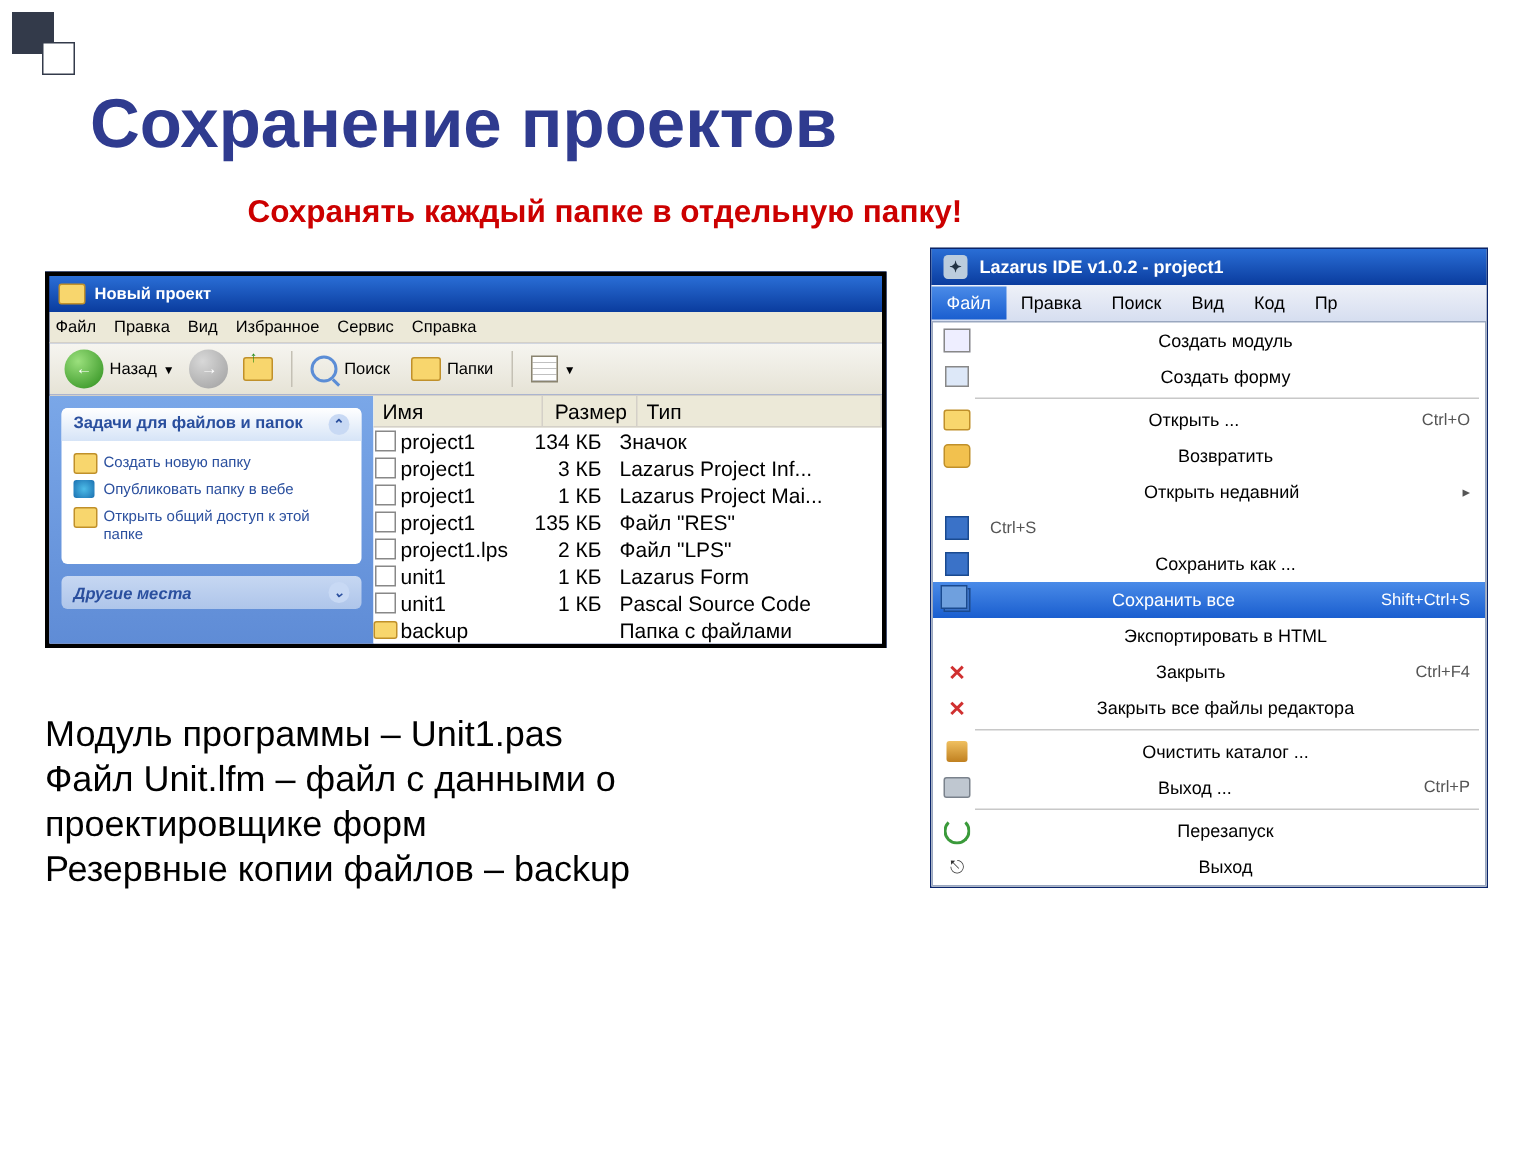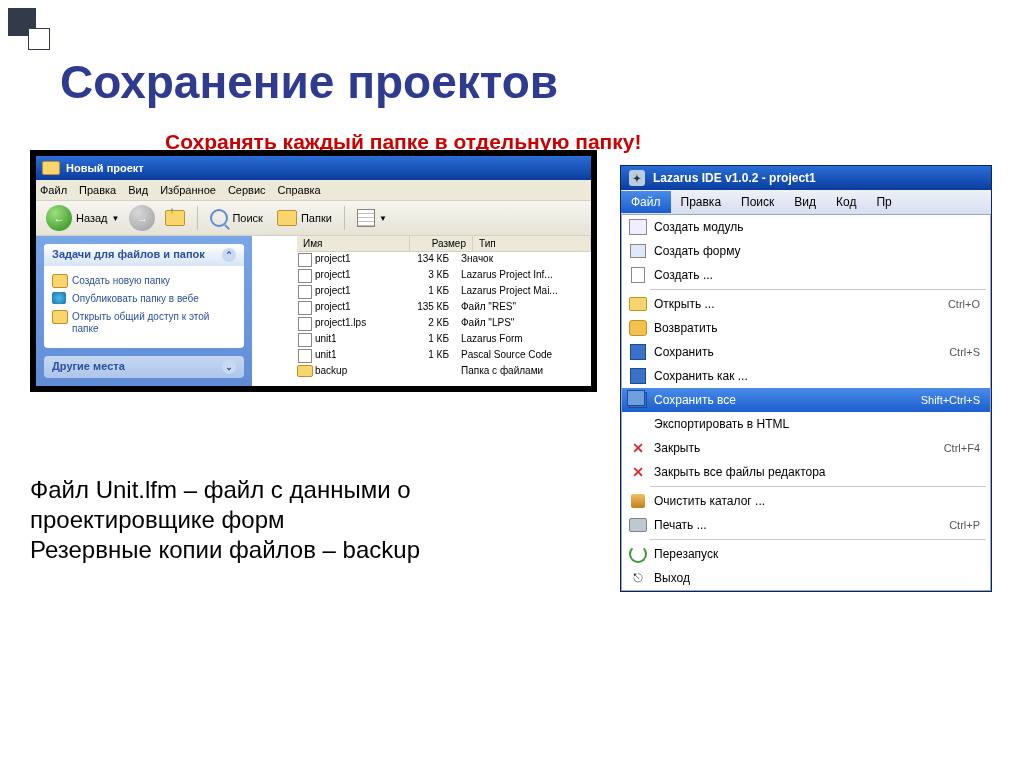--- a/index.html
+++ b/index.html
@@ -43,23 +43,23 @@
     left: 165px;
     top: 130px;
     font-size: 21px;
     font-weight: bold;
     color: #cc0000;
   }
   
   .explorer {
     position: absolute;
     left: 30px;
-    top: 150px;
+    top: 181px;
     width: 555px;
-    border: 6px solid #000000;
+    border: 3px solid #000000;
     background: #1d4ed8;
     font-size: 11px;
   }
   .explorer .titlebar {
     background: linear-gradient(to bottom, #2a6ed6, #0a3c9e);
     color: #fff;
     height: 24px;
     display: flex;
     align-items: center;
     padding: 0 6px;
@@ -178,27 +178,26 @@
     position:absolute; left:0; top:2px; width:14px; height:12px;
     border-radius:2px;
   }
   .ti-new { background:#f8d66d; border:1px solid #c0902a;}
   .ti-pub { background: radial-gradient(circle,#4dbce8,#1a6fb0); border-radius:50%;}
   .ti-share { background:#f8d66d; border:1px solid #c0902a;}
   .tasks-sub {
     background: linear-gradient(to bottom,#c6d7f2,#aec5ea);
     color:#2a4f9e; font-weight:bold; font-size:11px;
     padding:4px 8px; border-radius:4px;
-    display:flex; justify-content:space-between; align-items:flex-start;
+    display:flex; justify-content:space-between; align-items:flex-end;font-style:italic;
   }
   .file-pane {
     flex: 1;
     background: #fff;
-    font-size: 10px;
-    margin-left: 45px;
+    font-size: 14px;
   }
   .file-header {
     background: #ece9d8;
     display: flex;
     border-bottom: 1px solid #d4d0c8;
   }
   .file-header div {
     padding: 2px 6px;
     border-right: 1px solid #d4d0c8;
   }
@@ -250,20 +249,21 @@
   .ide .dropdown {
     background:#fff;
     border:1px solid #9aa7bf;
     margin: 0;
   }
   .mi {
     display:flex; align-items:center;
     height: 24px;
     padding: 0 10px 0 4px;
     font-size: 12px;
+    text-align: center;
   }
   .mi .mic { width:24px; display:flex; align-items:center; justify-content:center;}
   .mi .mlabel { flex:1; padding-left:4px;}
   .mi .mkey { color:#555; font-size:11px; padding-left:10px;}
   .mi .msub { color:#555; font-size:10px;}
   .mi.sel {
     background: linear-gradient(to bottom,#4a8be8,#1a5ecf);
     color:#fff;
   }
   .mi.sel .mkey { color:#fff;}
@@ -467,45 +467,43 @@
           <div class="mic-box"></div>
         </div>
         <div class="mlabel">Создать модуль</div>
       </div>
       <div class="mi">
         <div class="mic">
           <div class="mic-form"></div>
         </div>
         <div class="mlabel">Создать форму</div>
       </div>
-      <div class="mi">
-        <div class="mic">
-          <div class="mic-doc"></div>
-        </div>
-        <div class="mlabel">Создать ...</div>
-      </div>
       <div class="msepline"></div>
       <div class="mi">
         <div class="mic">
           <div class="mic-open"></div>
         </div>
         <div class="mlabel">Открыть ...</div>
         <div class="mkey">Ctrl+O</div>
       </div>
       <div class="mi">
         <div class="mic">
           <div class="mic-lion"></div>
         </div>
         <div class="mlabel">Возвратить</div>
       </div>
       <div class="mi">
+        <div class="mic"></div>
+        <div class="mlabel">Открыть недавний</div>
+        <div class="msub">▸</div>
+      </div>
+      <div class="mi">
         <div class="mic">
           <div class="mic-save"></div>
         </div>
-        <div class="mlabel">Сохранить</div>
         <div class="mkey">Ctrl+S</div>
       </div>
       <div class="mi">
         <div class="mic">
           <div class="mic-save"></div>
         </div>
         <div class="mlabel">Сохранить как ...</div>
       </div>
       <div class="mi sel">
         <div class="mic">
@@ -535,36 +533,37 @@
       <div class="mi">
         <div class="mic">
           <div class="mic-clean"></div>
         </div>
         <div class="mlabel">Очистить каталог ...</div>
       </div>
       <div class="mi">
         <div class="mic">
           <div class="mic-print"></div>
         </div>
-        <div class="mlabel">Печать ...</div>
+        <div class="mlabel">Выход ...</div>
         <div class="mkey">Ctrl+P</div>
       </div>
       <div class="msepline"></div>
       <div class="mi">
         <div class="mic">
           <div class="mic-restart"></div>
         </div>
         <div class="mlabel">Перезапуск</div>
       </div>
       <div class="mi">
         <div class="mic">
           <span style="color:#333">⎋</span>
         </div>
         <div class="mlabel">Выход</div>
       </div>
     </div>
 </div>
 
 <div class="body-text">
+  <div>Модуль программы – Unit1.pas</div>
   <div>Файл Unit.lfm – файл с данными о</div>
   <div>проектировщике форм</div>
   <div>Резервные копии файлов – backup</div>
 </div>
 
 </body></html>

